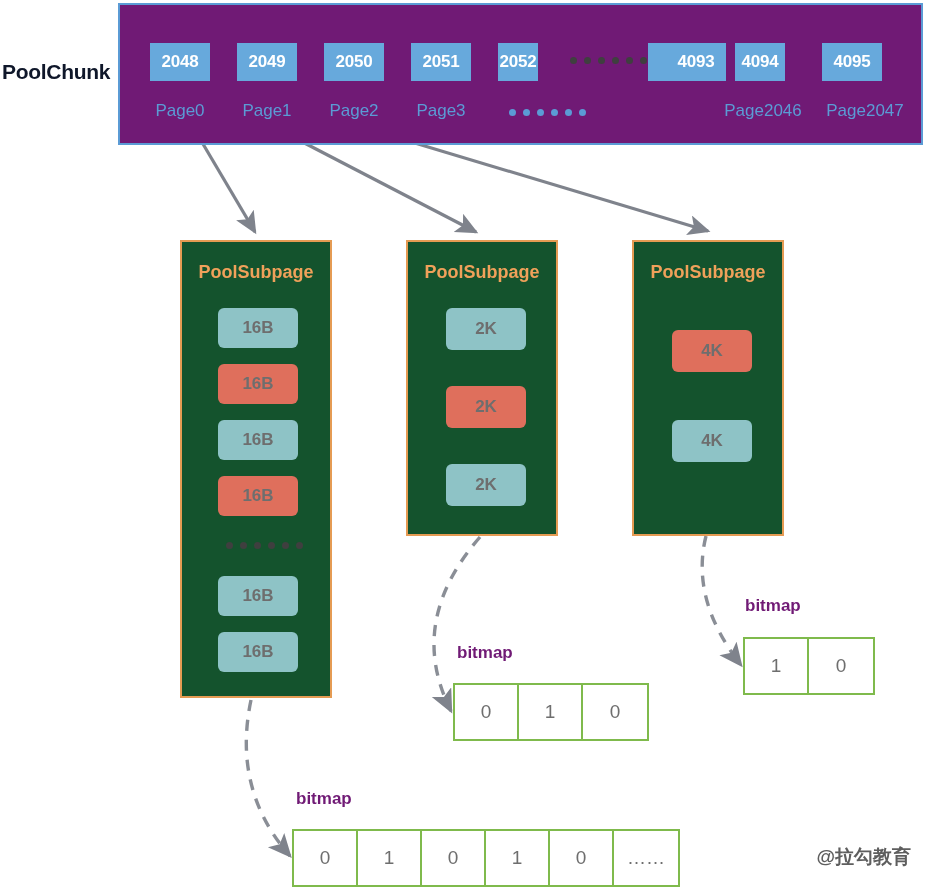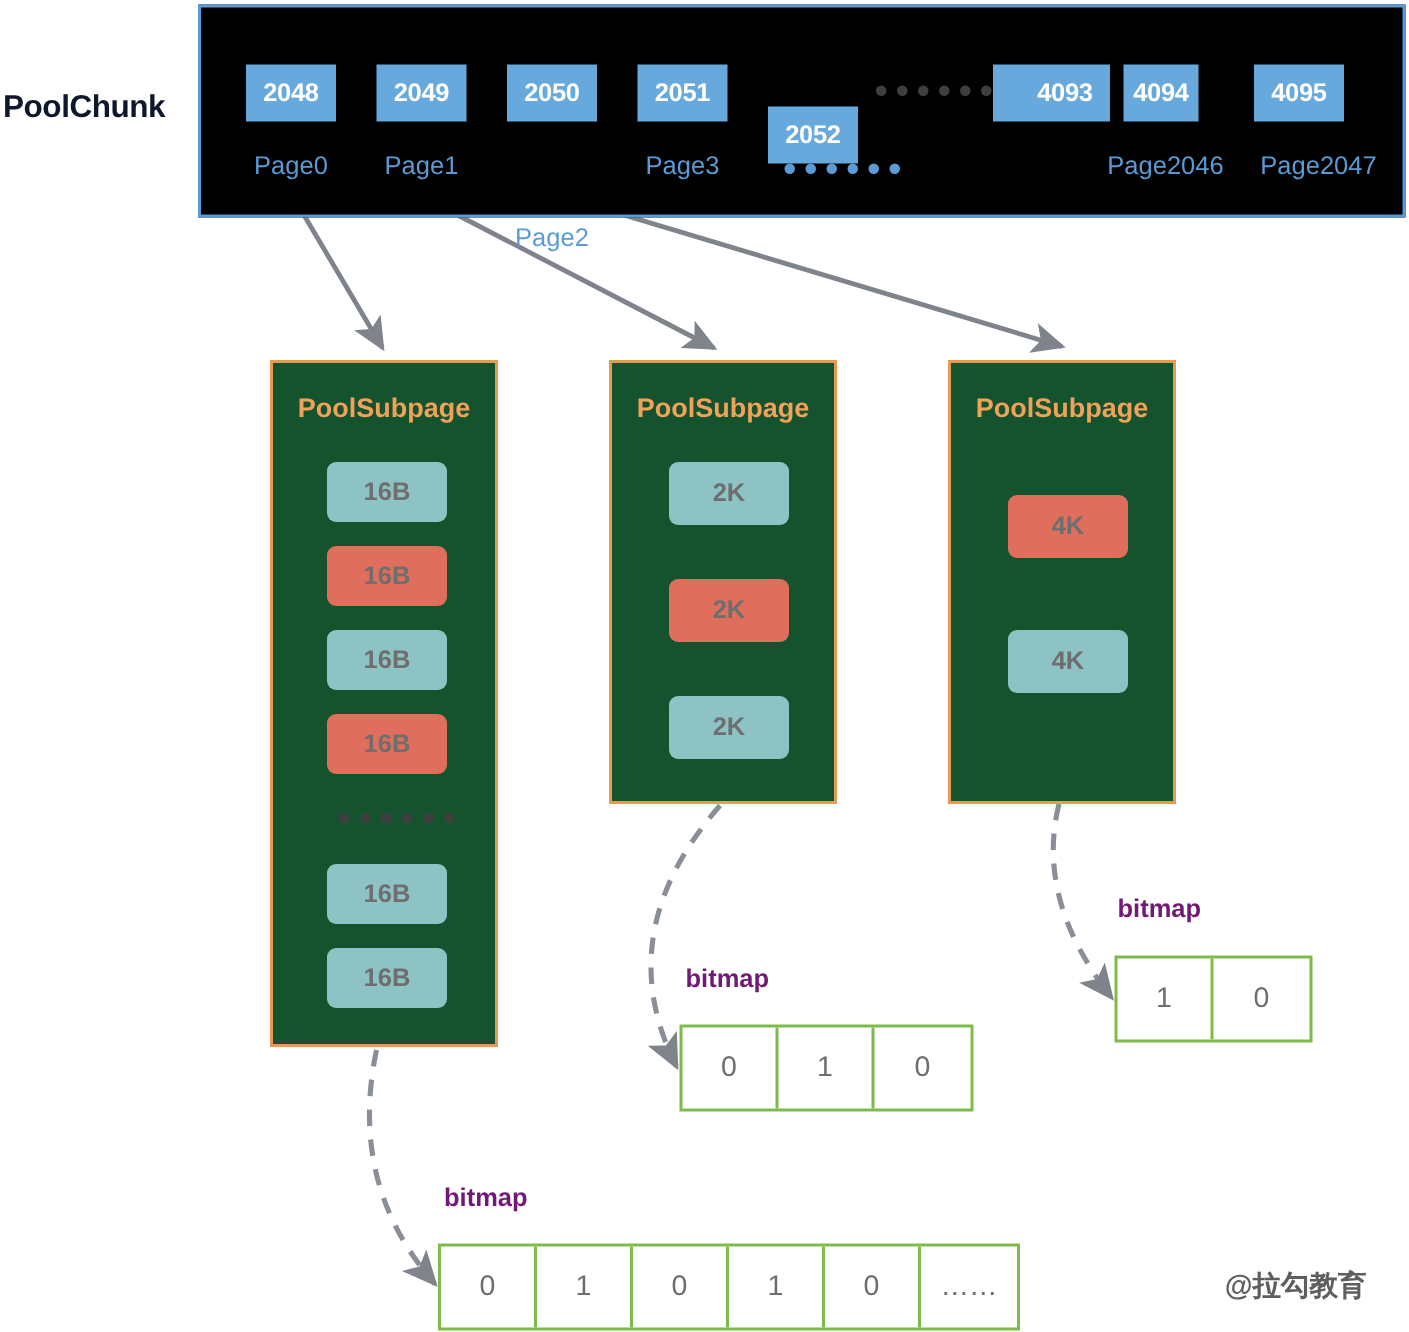--- a/index.html
+++ b/index.html
@@ -24,26 +24,26 @@
     left: 2px;
     top: 60px;
     width: 124px;
     font-size: 21px;
     font-weight: bold;
     color: #0f172a;
     letter-spacing: -0.3px;
     white-space: nowrap;
   }
   #chunk-box {
-    left: 132px;
+    left: 118px;
     top: 3px;
     width: 805px;
     height: 142px;
     border: 2px solid #5b9bd5;
-    background: #000000;
+    background: #701a75;
     box-sizing: border-box;
   }
   .chunk-cell {
     top: 38px;
     height: 38px;
     background: #67a9dc;
     color: #ffffff;
     font-size: 17px;
     font-weight: bold;
     display: flex;
@@ -182,21 +182,21 @@
       </div>
     <div class="abs chunk-cell" style="left:117px; width:60px;">
         <span>2049</span>
       </div>
     <div class="abs chunk-cell" style="left:204px; width:60px;">
         <span>2050</span>
       </div>
     <div class="abs chunk-cell" style="left:291px; width:60px;">
         <span>2051</span>
       </div>
-    <div class="abs chunk-cell" style="left:378px; width:60px;margin-top:28px;">
+    <div class="abs chunk-cell" style="left:378px; width:40px;">
         <span>2052</span>
       </div>
 
     <div class="abs dots-dark" style="left:450px; top:52px;">
       <i></i>
         <i></i>
         <i></i>
         <i></i>
         <i></i>
         <i></i>
@@ -207,21 +207,21 @@
       </div>
     <div class="abs chunk-cell" style="left:615px; width:50px;">
         <span>4094</span>
       </div>
     <div class="abs chunk-cell" style="left:702px; width:60px;">
         <span>4095</span>
       </div>
 
     <div class="abs chunk-page" style="left:10px; width:100px;">Page0</div>
     <div class="abs chunk-page" style="left:97px; width:100px;">Page1</div>
-    <div class="abs chunk-page" style="left:184px; width:100px;margin-top:48px;">Page2</div>
+    <div class="abs chunk-page" style="left:184px; width:100px;">Page2</div>
     <div class="abs chunk-page" style="left:271px; width:100px;">Page3</div>
 
     <div class="abs dots-blue" style="left:389px; top:104px;">
       <i></i>
         <i></i>
         <i></i>
         <i></i>
         <i></i>
         <i></i>
     </div>

